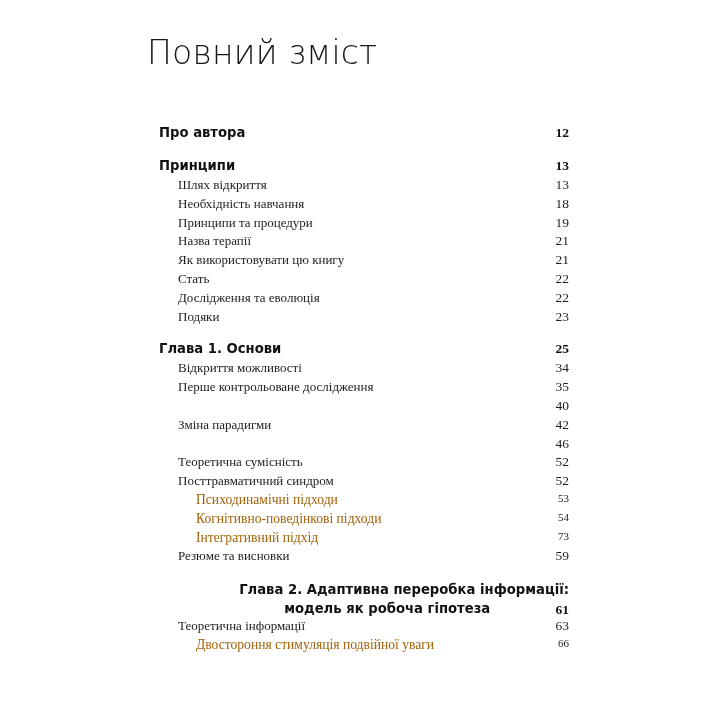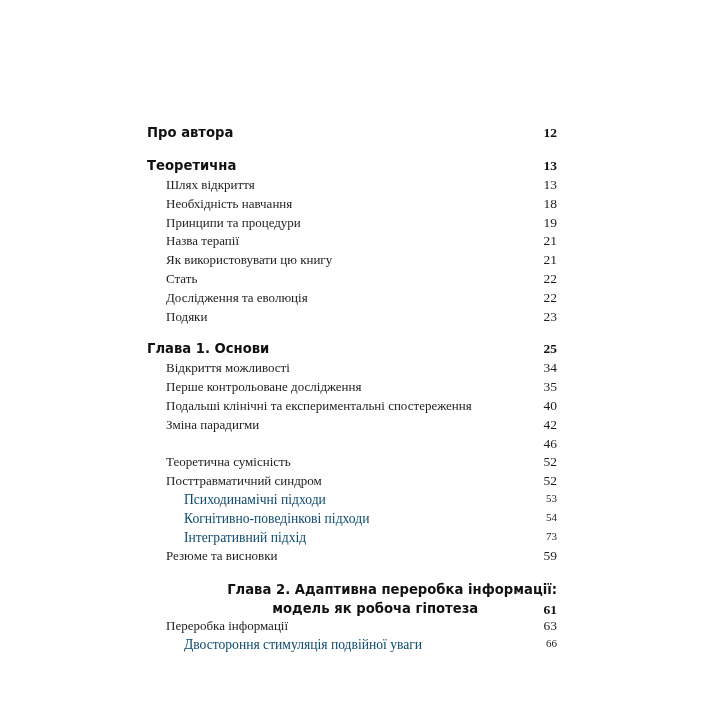--- a/index.html
+++ b/index.html
@@ -32,20 +32,21 @@
     letter-spacing: 0.2px;
     color: #161616;
     white-space: nowrap;
   }
 
   .toc {
     position: absolute;
     left: 0;
     top: 125px;
     width: 632px;
+    padding-left: 12px;
   }
 
   .toc-row {
     position: relative;
     display: flex;
     align-items: baseline;
     width: 410px;
     margin-left: 147px;
     height: 18.8px;
   }
@@ -109,44 +110,45 @@
     font-family: "Liberation Serif", serif;
     font-size: 13.5px;
     color: #1d1d1d;
   }
 
   
   .lvl3 .entry-label {
     padding-left: 37px;
     font-family: "Liberation Serif", serif;
     font-size: 13.6px;
-    color: #0c4a6e;
+    color: #a16207;
   }
   .lvl3 .entry-page {
     font-family: "Liberation Serif", serif;
     font-size: 11px;
     color: #1d1d1d;
   }
   .gap-before-lg {
     margin-top: 14px;
   }
 </style>
 </head>
 <body>
 
 <div class="page">
 
+  <div class="page-title">Повний зміст</div>
 
   <div class="toc" id="toc-list">
       <div class="toc-row lvl1">
         <span class="entry-label">Про автора</span>
         <span class="entry-page">12</span>
       </div>
       <div class="toc-row lvl1 gap-before-lg">
-        <span class="entry-label">Теоретична</span>
+        <span class="entry-label">Принципи</span>
         <span class="entry-page">13</span>
       </div>
       <div class="toc-row lvl2">
         <span class="entry-label">Шлях відкриття</span>
         <span class="entry-page">13</span>
       </div>
       <div class="toc-row lvl2">
         <span class="entry-label">Необхідність навчання</span>
         <span class="entry-page">18</span>
       </div>
@@ -180,21 +182,20 @@
       </div>
       <div class="toc-row lvl2">
         <span class="entry-label">Відкриття можливості</span>
         <span class="entry-page">34</span>
       </div>
       <div class="toc-row lvl2">
         <span class="entry-label">Перше контрольоване дослідження</span>
         <span class="entry-page">35</span>
       </div>
       <div class="toc-row lvl2">
-        <span class="entry-label">Подальші клінічні та експериментальні спостереження</span>
         <span class="entry-page">40</span>
       </div>
       <div class="toc-row lvl2">
         <span class="entry-label">Зміна парадигми</span>
         <span class="entry-page">42</span>
       </div>
       <div class="toc-row lvl2">
         <span class="entry-page">46</span>
       </div>
       <div class="toc-row lvl2">
@@ -219,21 +220,21 @@
       </div>
       <div class="toc-row lvl2">
         <span class="entry-label">Резюме та висновки</span>
         <span class="entry-page">59</span>
       </div>
       <div class="toc-row lvl1 lvl1-wrap gap-before-lg">
         <span class="entry-label">Глава 2. Адаптивна переробка інформації:<span class="line2">модель як робоча гіпотеза</span></span>
         <span class="entry-page">61</span>
       </div>
       <div class="toc-row lvl2">
-        <span class="entry-label">Переробка інформації</span>
+        <span class="entry-label">Теоретична інформації</span>
         <span class="entry-page">63</span>
       </div>
       <div class="toc-row lvl3">
         <span class="entry-label">Двостороння стимуляція подвійної уваги</span>
         <span class="entry-page">66</span>
       </div>
     </div>
 
 </div>
 

